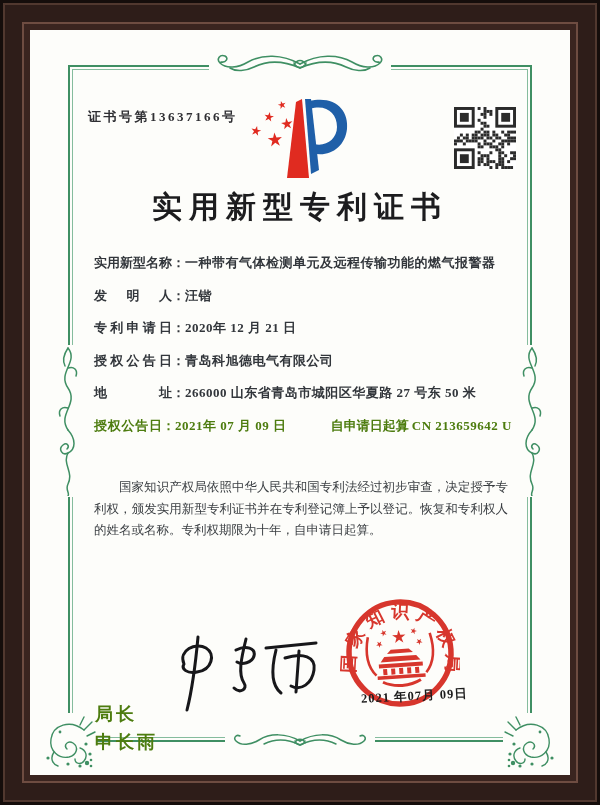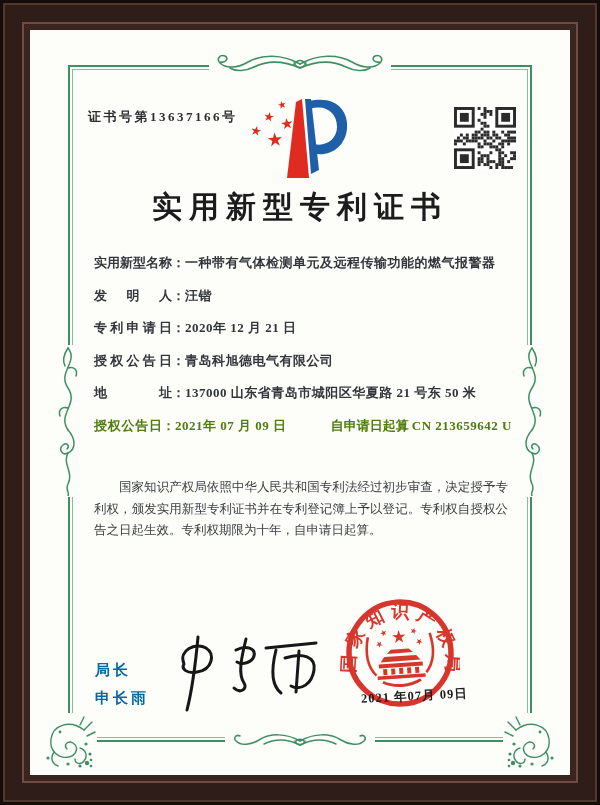--- a/index.html
+++ b/index.html
@@ -22,21 +22,21 @@
   .fields{position:absolute;left:64px;top:224px;width:418px;}
   .frow{height:21px;margin-bottom:11.5px;font-size:13px;font-weight:600;color:#32363b;white-space:nowrap;}
   .flabel{display:inline-block;width:78px;text-align:justify;text-align-last:justify;vertical-align:top;}
   .fvalue{letter-spacing:0.5px;}
   .grant-row{display:flex;}
   .grant-cell{white-space:nowrap;font-size:13px;font-weight:600;color:#4d7c0f;}
   .grant-cell.first{width:240px;}
   .grant-cell .flabel{width:68px;}
   .body-text{position:absolute;left:64px;top:447px;width:414px;font-size:12.5px;line-height:21.5px;color:#3a3e42;text-align:justify;font-weight:500;}
   .body-text p{margin:0;text-indent:2em;}
-  .director{position:absolute;left:65px;top:626px;font-size:15px;font-weight:bold;color:#0369a1;letter-spacing:3px;line-height:28px;}
+  .director{position:absolute;left:65px;top:670px;font-size:18px;font-weight:bold;color:#4d7c0f;letter-spacing:3px;line-height:28px;}
   .sig{position:absolute;left:140px;top:604px;}
   .seal{position:absolute;left:310px;top:563px;opacity:0.93;}
   .seal-date{position:absolute;left:331px;top:658px;font-size:12.5px;font-weight:bold;color:#1c1c1c;letter-spacing:1px;transform:rotate(-3deg);white-space:nowrap;}
 </style>
 </head>
 <body>
 
 <div class="page">
   <div class="f1"></div>
   <div class="f2"></div>
@@ -307,34 +307,34 @@
       <div class="frow">
         <span class="flabel">发明人</span><span>：</span><span class="fvalue">汪锴</span>
       </div>
       <div class="frow">
         <span class="flabel">专利申请日</span><span>：</span><span class="fvalue">2020年 12 月 21 日</span>
       </div>
       <div class="frow">
         <span class="flabel">授权公告日</span><span>：</span><span class="fvalue">青岛科旭德电气有限公司</span>
       </div>
       <div class="frow">
-        <span class="flabel">地址</span><span>：</span><span class="fvalue">137000 山东省青岛市城阳区华夏路 21 号东 50 米</span>
+        <span class="flabel">地址</span><span>：</span><span class="fvalue">266000 山东省青岛市城阳区华夏路 27 号东 50 米</span>
       </div>
       <div class="frow grant-row">
         <span class="grant-cell first">
           <span class="flabel">授权公告日</span><span>：</span><span class="fvalue">2021年 07 月 09 日</span>
         </span>
         <span class="grant-cell">
           <span class="flabel">自申请日起算</span><span>：</span><span class="fvalue">CN 213659642 U</span>
         </span>
       </div>
     </div>
 
     <div class="body-text">
-      <p>国家知识产权局依照中华人民共和国专利法经过初步审查，决定授予专利权，颁发实用新型专利证书并在专利登记簿上予以登记。专利权自授权公告之日起生效。专利权期限为十年，自申请日起算。</p>
+      <p>国家知识产权局依照中华人民共和国专利法经过初步审查，决定授予专利权，颁发实用新型专利证书并在专利登记簿上予以登记。恢复和专利权人的姓名或名称。专利权期限为十年，自申请日起算。</p>
     </div>
 
     <div class="director">
       <div>局长</div>
       <div>申长雨</div>
     </div>
 
     <div class="sig">
       <svg width="160" height="85" viewBox="0 0 160 85">
         <g fill="none" stroke="#17171a" stroke-width="3" stroke-linecap="round" stroke-linejoin="round">

